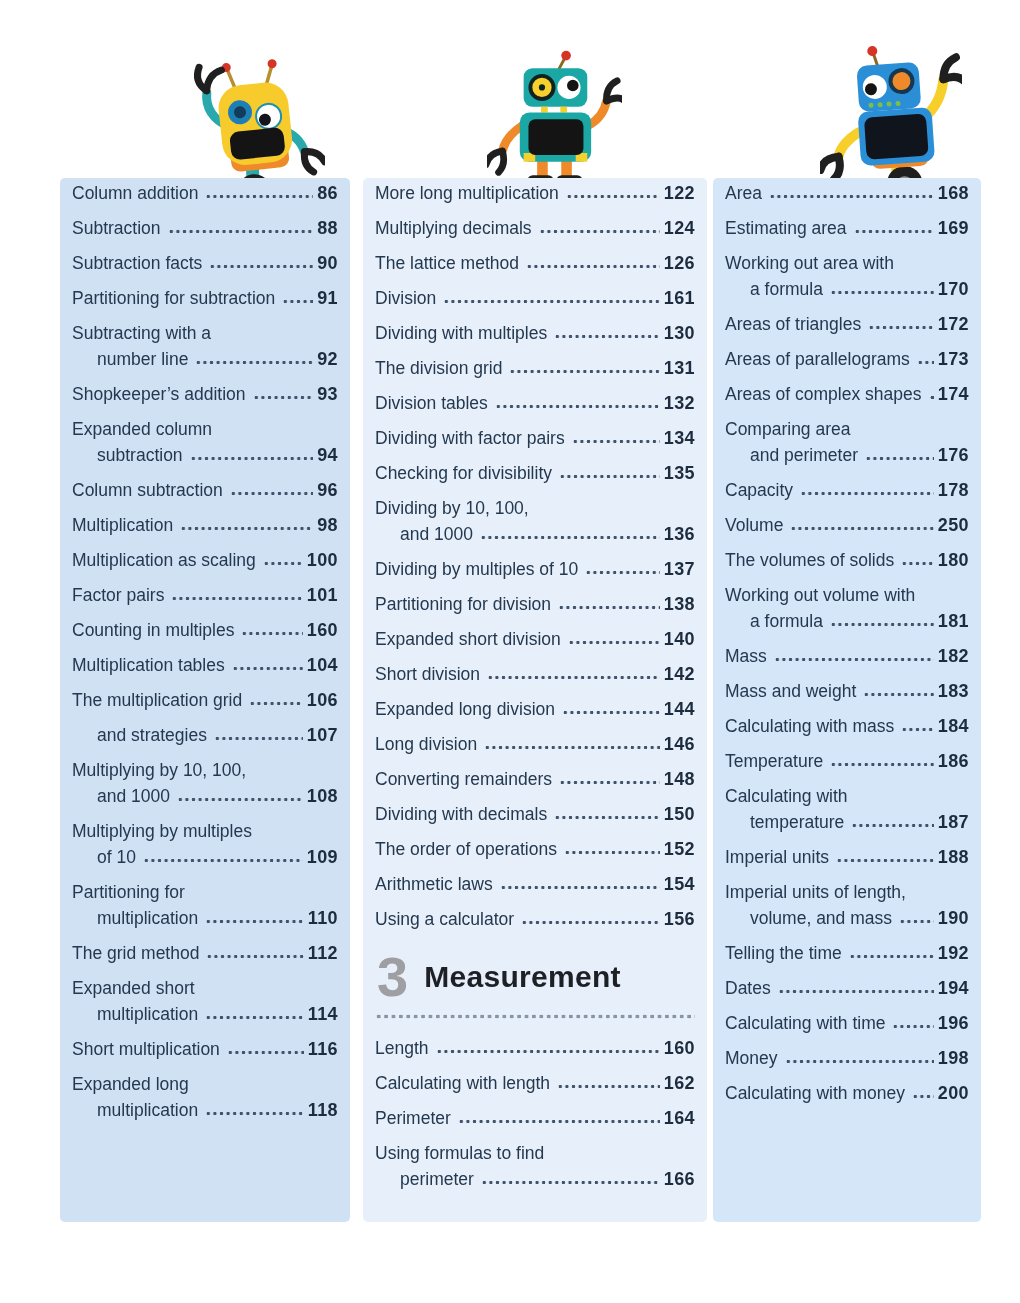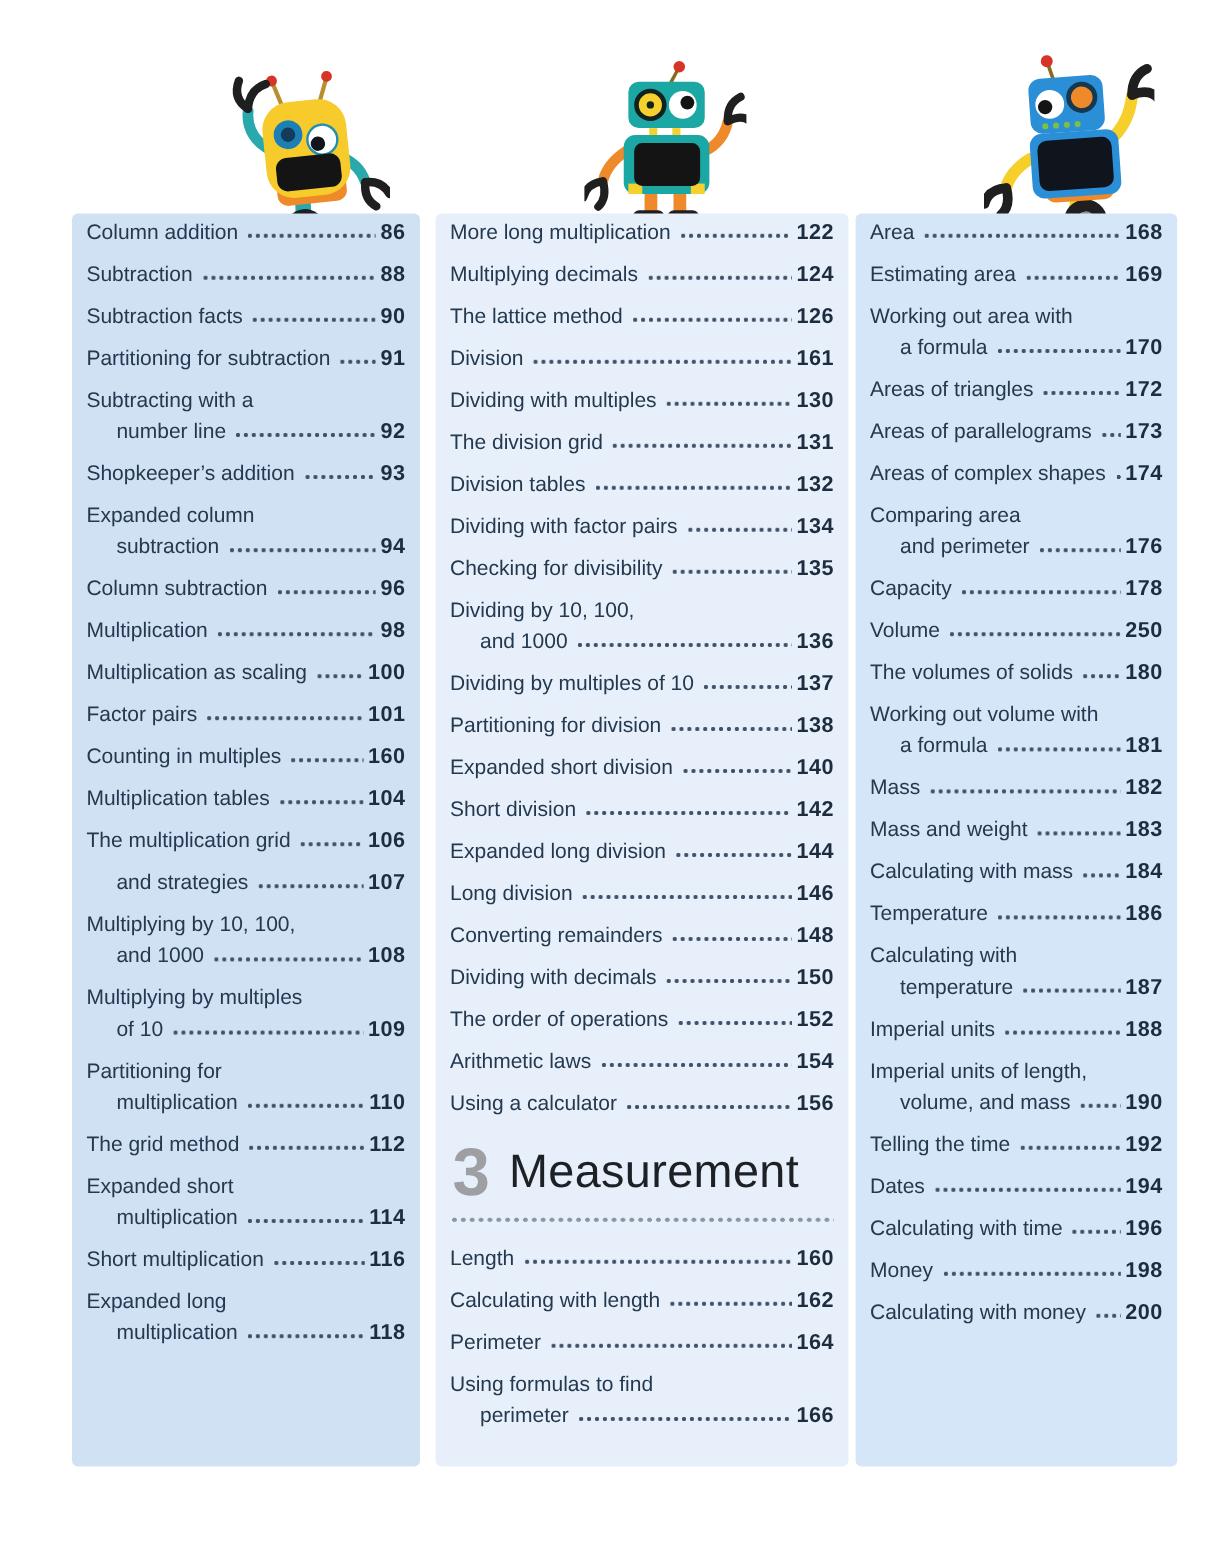--- a/index.html
+++ b/index.html
@@ -19,21 +19,21 @@
   .row{display:flex;align-items:baseline;font-size:17.5px;line-height:26px;color:var(--text);}
   .lbl{white-space:nowrap;}
   .r2 .lbl{padding-left:25px;}
   .leader{flex:1 1 auto;min-width:5px;height:5px;margin:0 4px 0 7px;
           background-image:radial-gradient(circle,var(--dots) 1.6px,transparent 1.95px);
           background-size:6.6px 5px;background-repeat:repeat-x;background-position:left bottom;}
   .pg{font-weight:700;font-size:18px;color:var(--num);letter-spacing:.4px;}
   
   .section-head{display:flex;align-items:center;gap:16px;margin:16px 0 0 2px;height:58px;}
   .sec-num{font-size:56px;font-weight:800;color:var(--sec-num);line-height:56px;}
-  .sec-title{font-size:39px;font-weight:400;color:var(--sec-title);letter-spacing:.3px;}
+  .sec-title{font-size:30px;font-weight:700;color:var(--sec-title);letter-spacing:.3px;}
   .dotted-rule{height:5px;margin:8px 0 16px;
           background-image:radial-gradient(circle,var(--rule-dots) 1.8px,transparent 2.1px);
           background-size:7.4px 5px;background-repeat:repeat-x;}
 </style>
 </head>
 <body>
 
 <div class="page">
 
   <div class="robots">

